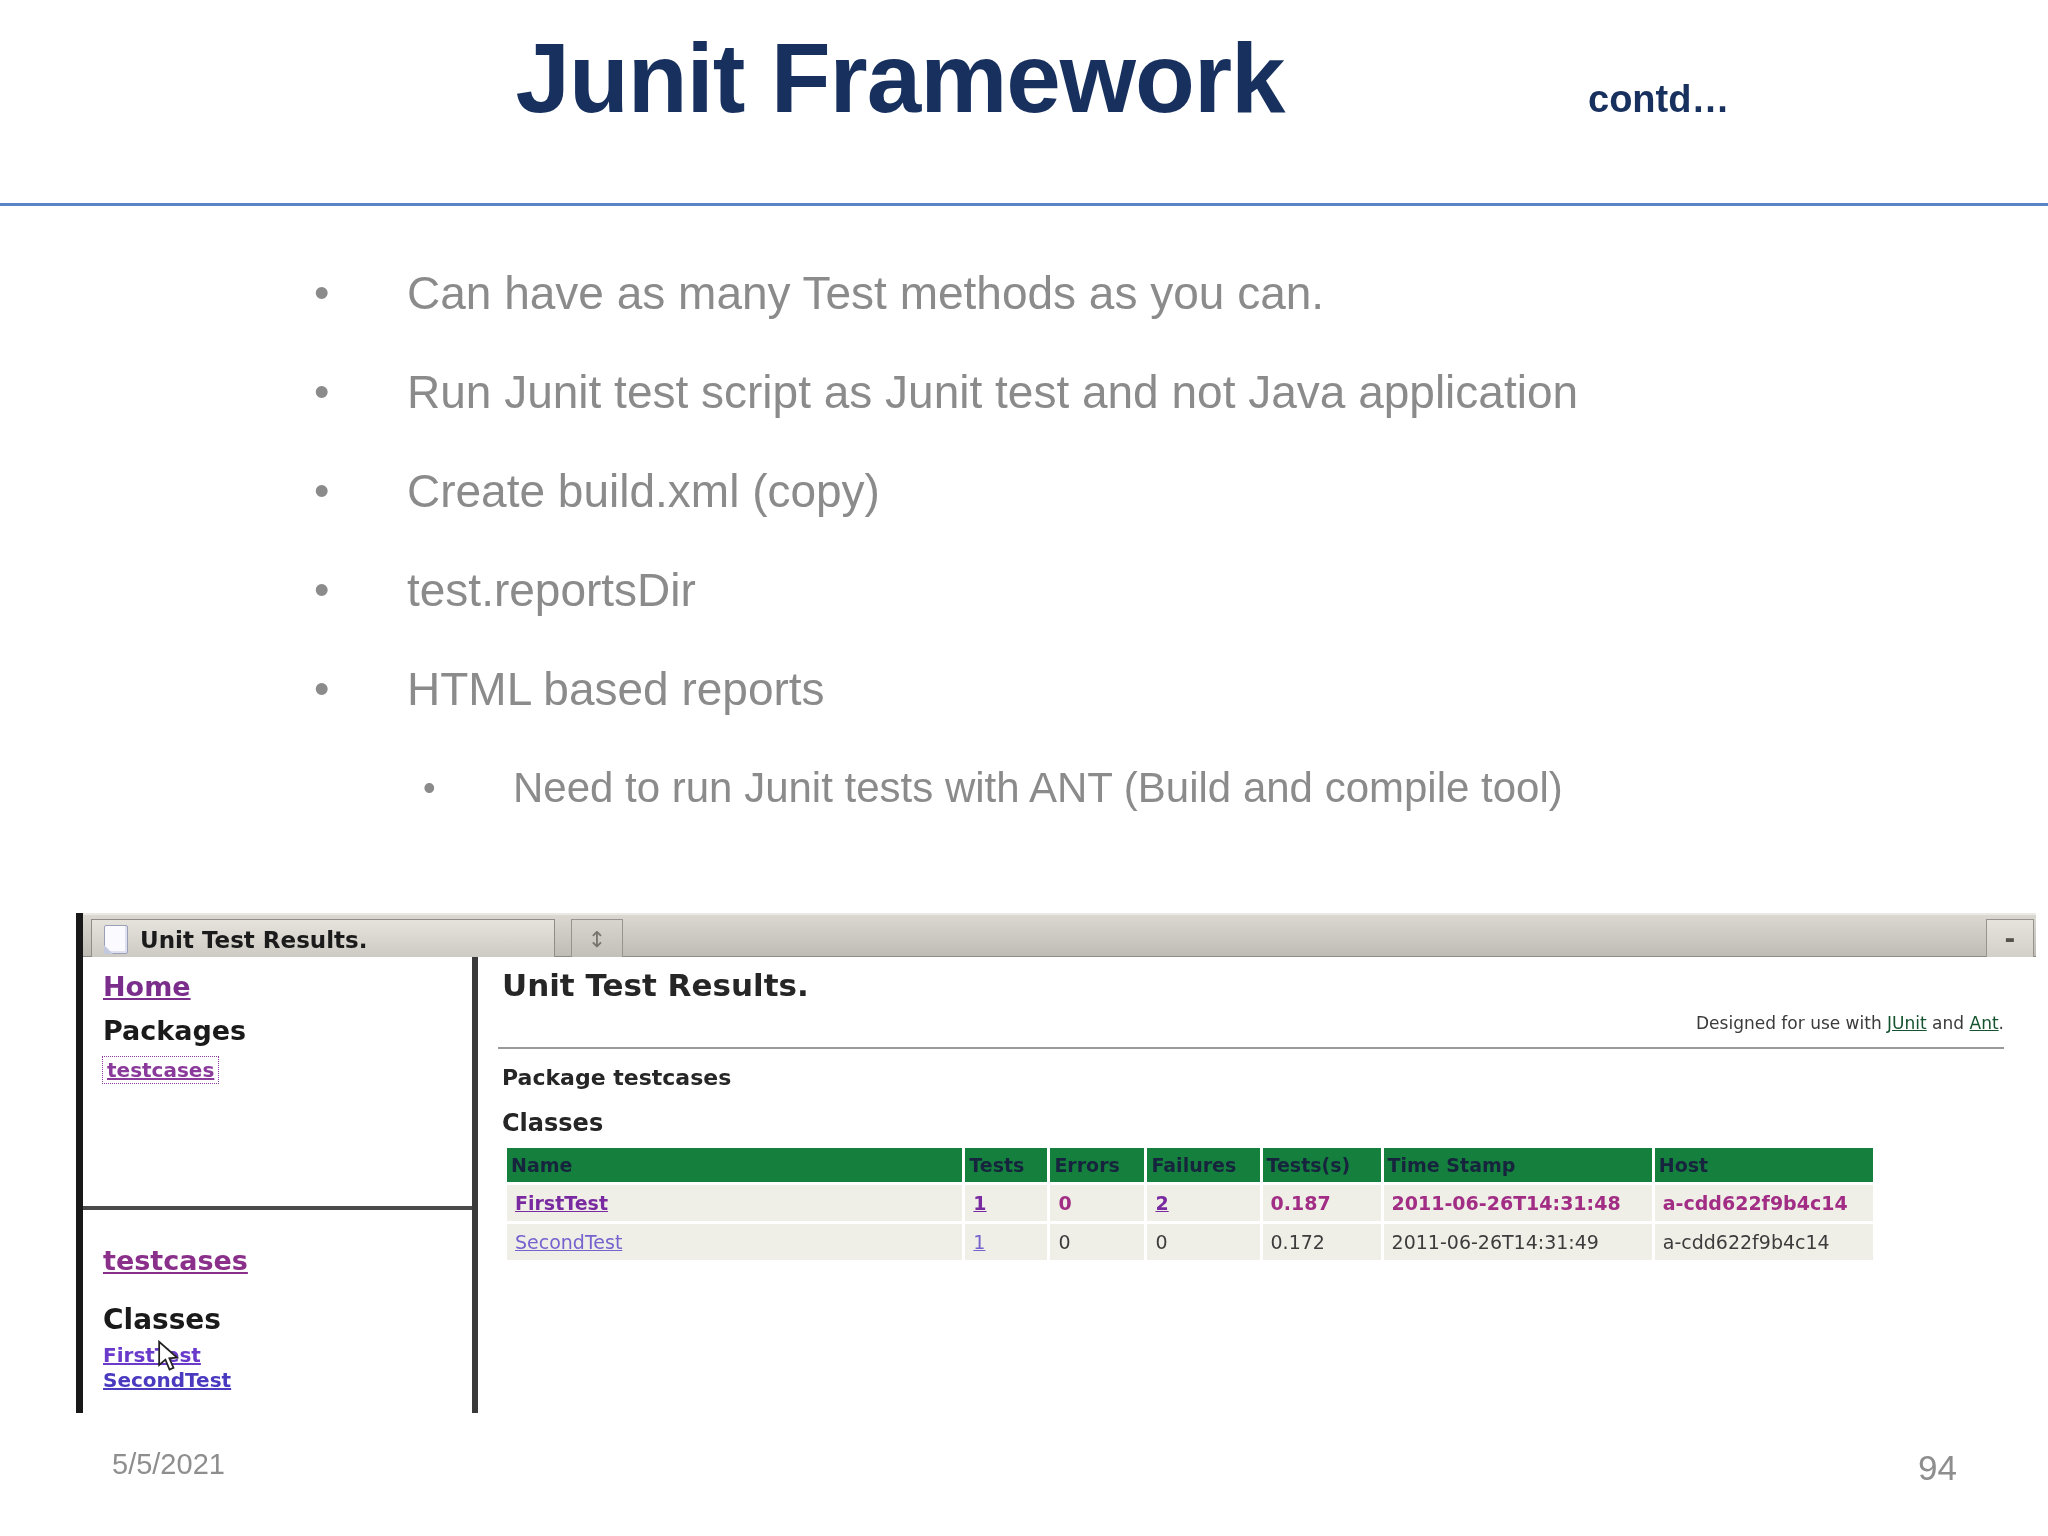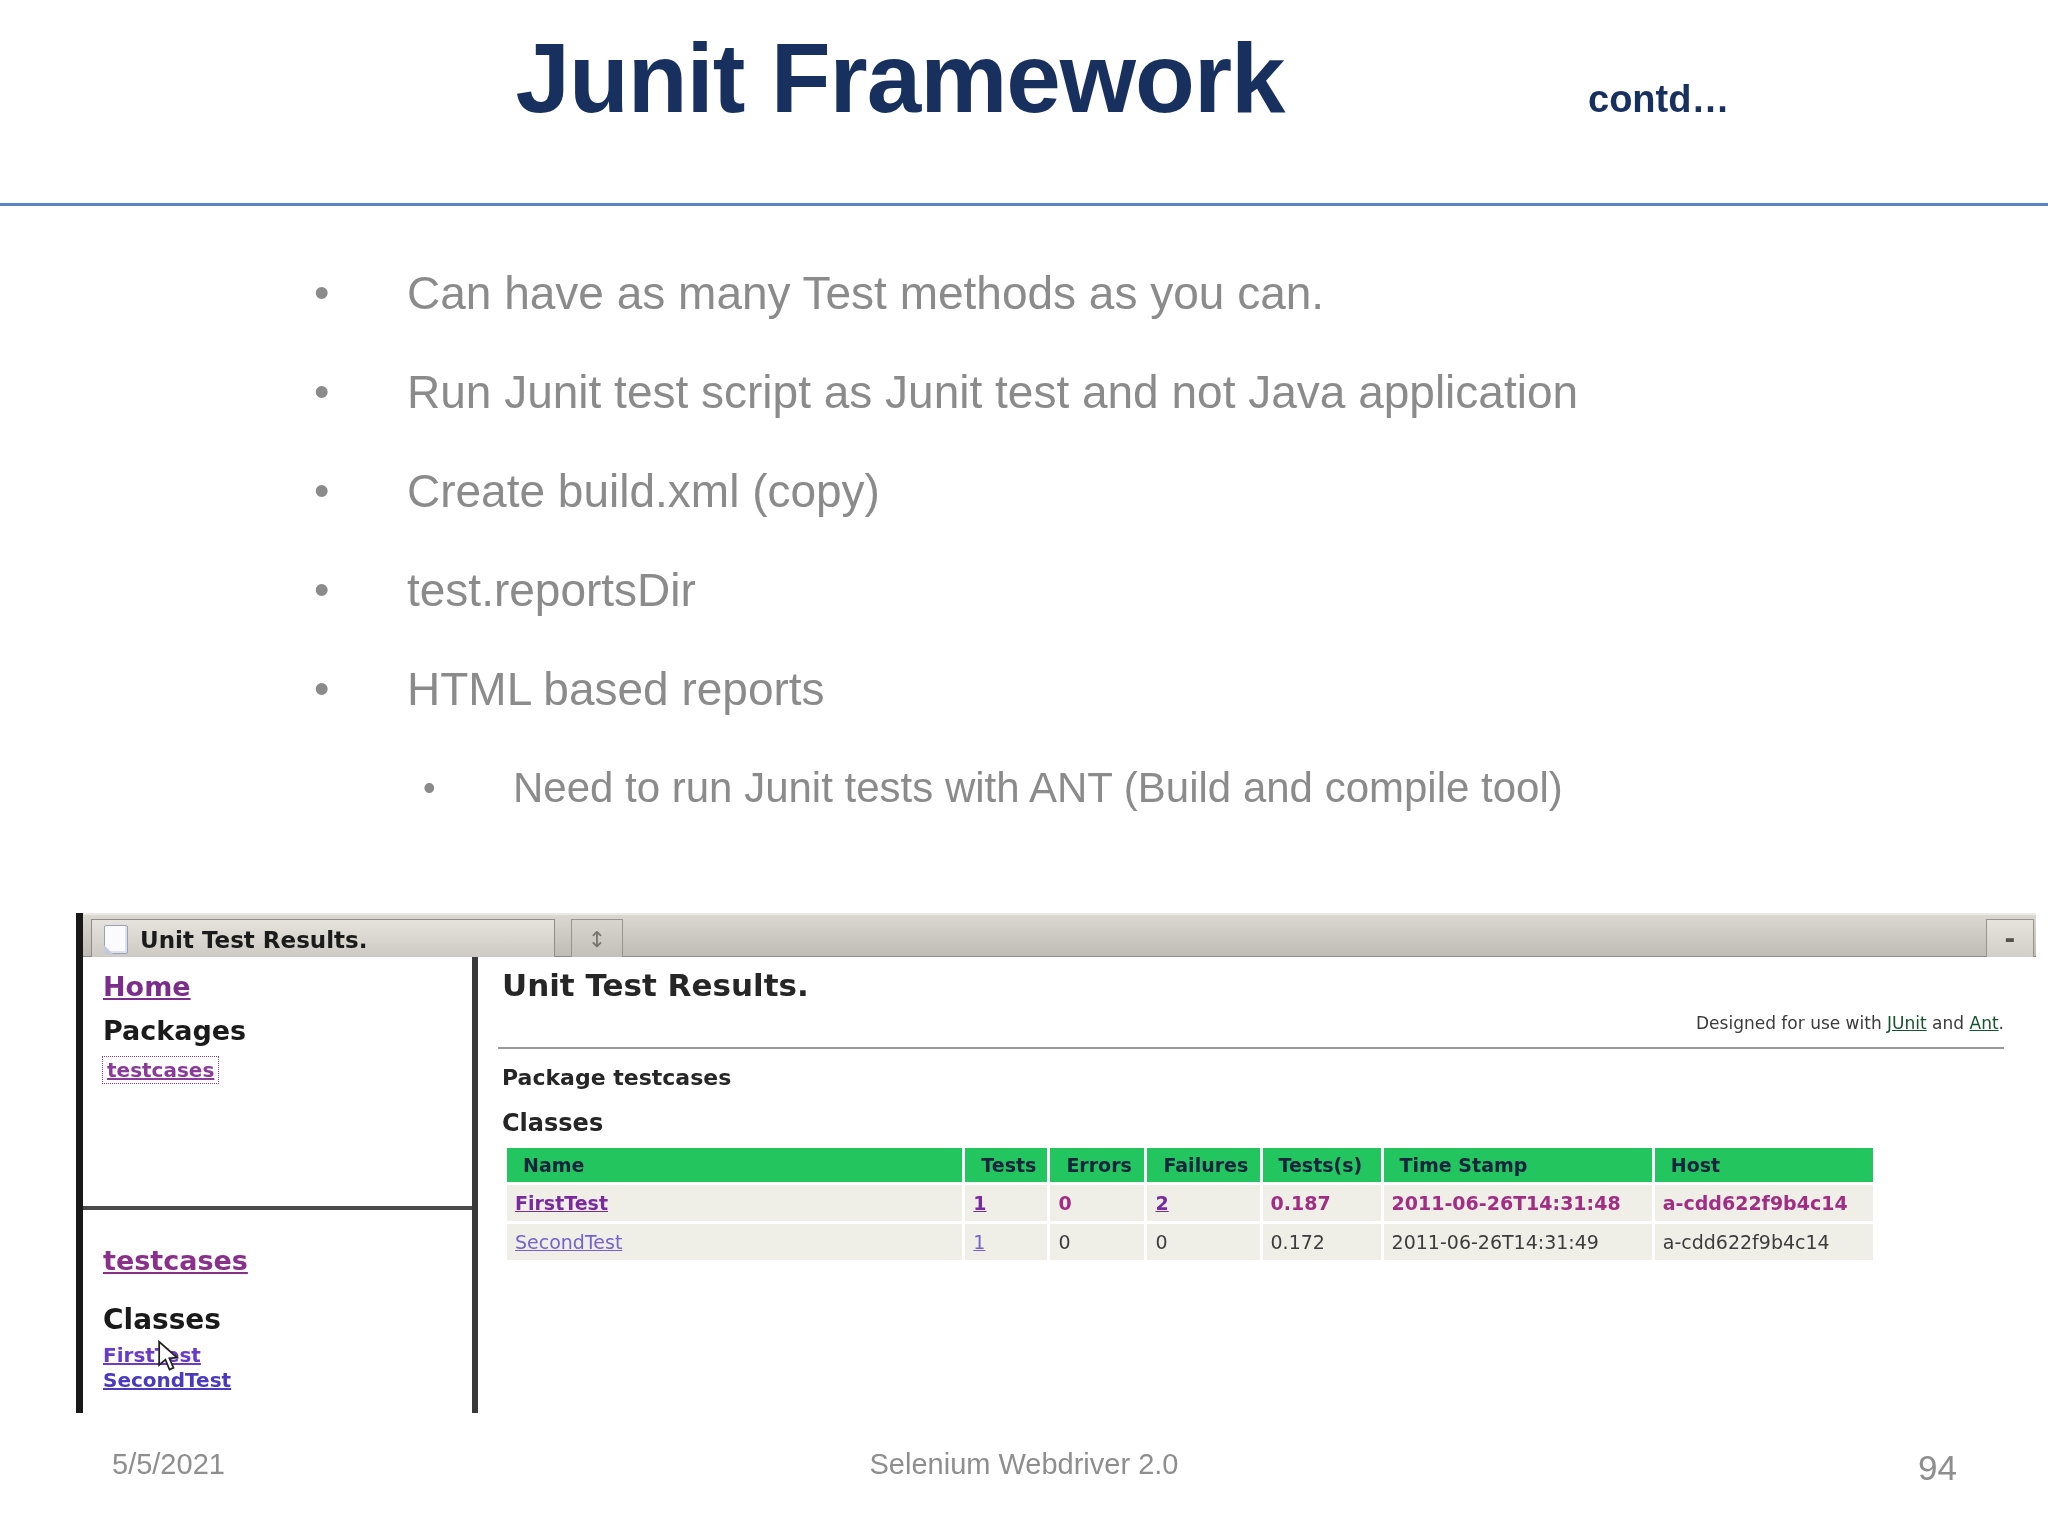--- a/index.html
+++ b/index.html
@@ -61,22 +61,22 @@
   .report-main { position:absolute; left:401px; top:0; right:0; height:100%; background:#fff; }
   .rm-heading { position:absolute; left:18px; top:10px; font-size:31px; font-weight:bold; color:#262626; }
   .rm-designed { position:absolute; right:32px; top:56px; font-size:17px; color:#3b3b3b; white-space:nowrap; }
   .rm-designed a { color:#14532d; text-decoration:underline; }
   .rm-rule { position:absolute; left:14px; right:32px; top:90px; height:2px; background:#9a9a9a; }
   .rm-package { position:absolute; left:18px; top:108px; font-size:22px; font-weight:bold; color:#262626; }
   .rm-classes { position:absolute; left:18px; top:152px; font-size:24px; font-weight:bold; color:#262626; }
 
   .results-table { position:absolute; left:20px; top:188px; border-collapse:separate; border-spacing:3px;
     table-layout:fixed; width:1372px; font-size:19px; }
-  .results-table th { background:#22c55e; color:#16243e; font-weight:bold; text-align:left;
-    padding:6px 16px; }
+  .results-table th { background:#15803d; color:#16243e; font-weight:bold; text-align:left;
+    padding:6px 4px; }
   .results-table td { background:#f0efe7; padding:7px 8px; overflow:hidden; white-space:nowrap; }
   tr.row-failure td { color:#a12d85; font-weight:bold; }
   tr.row-failure a { color:#7a2aa0; text-decoration:underline; }
   tr.row-pass td { color:#3c3c3c; font-weight:normal; }
   tr.row-pass a { color:#7761cf; text-decoration:underline; }
 
   
   .footer-date { position:absolute; left:112px; top:1448px; font-size:29px; color:#8e8e8e; }
   .footer-center { position:absolute; left:0; top:1448px; width:2048px; text-align:center; font-size:29px; color:#8e8e8e; }
   .footer-page { position:absolute; left:1918px; top:1448px; font-size:35px; color:#8e8e8e; }
@@ -182,16 +182,15 @@
               <td>a-cdd622f9b4c14</td>
             </tr>
           </tbody>
         </table>
       </div>
 
     </div>
   </div>
 
   <div class="footer-date">5/5/2021</div>
-  <div class="footer-center">Selenium Webdriver 2.0</div>
   <div class="footer-page">94</div>
 
 </div>
 
 </body></html>

